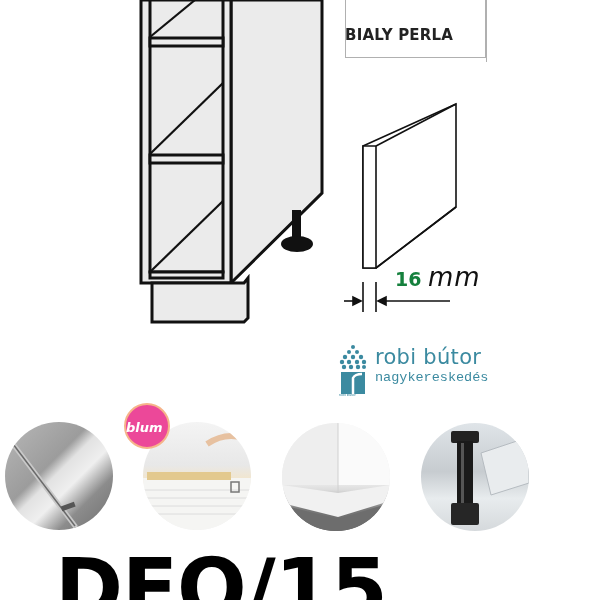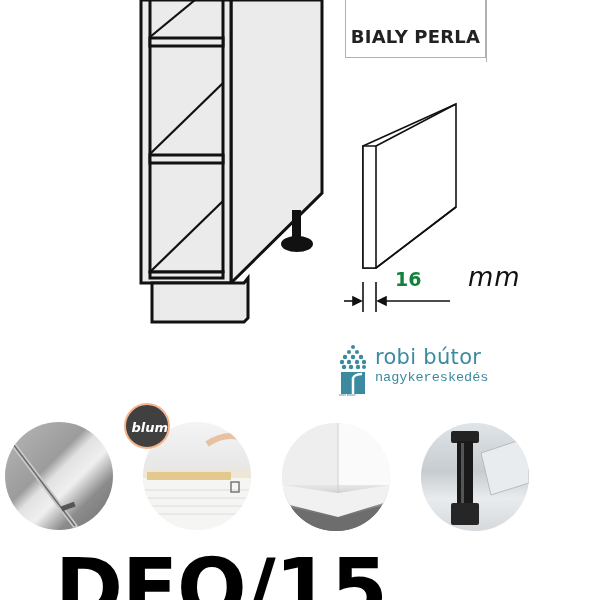--- a/index.html
+++ b/index.html
@@ -1,32 +1,32 @@
 <!DOCTYPE html>
 <html><head>
 <meta charset="utf-8">
 <style>
   html, body { margin:0; padding:0; }
   body { width:600px; height:600px; background:#ffffff; position:relative; overflow:hidden; font-family:"Liberation Sans", sans-serif; }
   .abs { position:absolute; }
   #cabinet-svg { left:0; top:0; }
   .color-box { left:345px; top:0; width:141px; height:58px; border:1.5px solid #b0b0b0; border-top:none; box-sizing:border-box; }
   .color-box-edge { left:486px; top:0; width:1px; height:62px; background:#b0b0b0; }
-  .color-label { left:345px; top:26px; width:141px; text-align:center; font-family:"DejaVu Sans", sans-serif; font-weight:bold; font-size:18px; color:#222; letter-spacing:0.2px; }
+  .color-label { left:345px; top:26px; width:141px; text-align:left; font-family:"DejaVu Sans", sans-serif; font-weight:bold; font-size:15px; color:#222; letter-spacing:0.2px; }
   .thick-label { left:395px; top:268px; font-family:"DejaVu Sans", sans-serif; font-weight:bold; font-size:19px; color:#15803d; }
-  .thick-unit { left:428px; top:262px; font-family:"DejaVu Sans", sans-serif; font-style:italic; font-size:26px; color:#111; letter-spacing:1px; font-weight:normal;margin-left:40px; }
+  .thick-unit { left:428px; top:262px; font-family:"DejaVu Sans", sans-serif; font-style:italic; font-size:26px; color:#111; letter-spacing:1px; font-weight:normal; }
   .logo-text1 { left:375px; top:345px; font-family:"DejaVu Sans", sans-serif; font-size:21px; color:#3b8aa0; letter-spacing:0.3px; }
   .logo-text2 { left:375px; top:370px; font-family:Liberation Mono, monospace; font-size:13.5px; color:#3b8aa0; }
   .logo-mini { left:339px; top:392px; font-size:4px; color:#3b8aa0; }
   .circle { position:absolute; width:108px; height:108px; border-radius:50%; overflow:hidden; }
   #feat-handle { left:5px; top:422px; background:linear-gradient(135deg,#b8b8b8 0%,#9c9c9c 40%,#e2e2e2 48%,#efefef 60%,#8c8c8c 75%,#6e6e6e 100%); }
   #feat-drawer { left:143px; top:422px; background:linear-gradient(180deg,#f4f4f4 0%,#e8e8e8 40%,#f1e6d0 52%,#f8f8f8 60%,#f2f2f2 100%); }
   #feat-plinth { left:282px; top:423px; background:linear-gradient(180deg,#f7f7f7 0%,#ececec 55%,#dcdcdc 62%,#7a7a7a 80%,#5e5e5e 100%); }
   #feat-leg { left:421px; top:423px; background:linear-gradient(180deg,#dfe4e8 0%,#c7ccd0 45%,#e8ecee 70%,#d5d9dc 100%); }
-  .blum-badge { left:124px; top:403px; width:46px; height:46px; border-radius:50%; background:#404040; color:#fff; font-family:"DejaVu Sans", sans-serif; font-style:italic; font-weight:bold; font-size:13px; text-align:right; line-height:46px; border:2px solid #f6b48a; box-sizing:border-box; }
+  .blum-badge { left:124px; top:403px; width:46px; height:46px; border-radius:50%; background:#ec4899; color:#fff; font-family:"DejaVu Sans", sans-serif; font-style:italic; font-weight:bold; font-size:13px; text-align:left; line-height:46px; border:2px solid #f6b48a; box-sizing:border-box; }
   .product-code { left:55px; top:548px; font-family:"DejaVu Sans", sans-serif; font-weight:bold; font-size:82px; color:#000; line-height:1; letter-spacing:-1px; }
 </style>
 </head>
 <body>
 
 <svg id="cabinet-svg" class="abs" width="600" height="340" viewBox="0 0 600 340">
   <g stroke="#111" stroke-width="3" fill="#ebebeb" stroke-linejoin="miter">
 
     <polygon points="231,0 322,0 322,193 231,283"></polygon>
 

